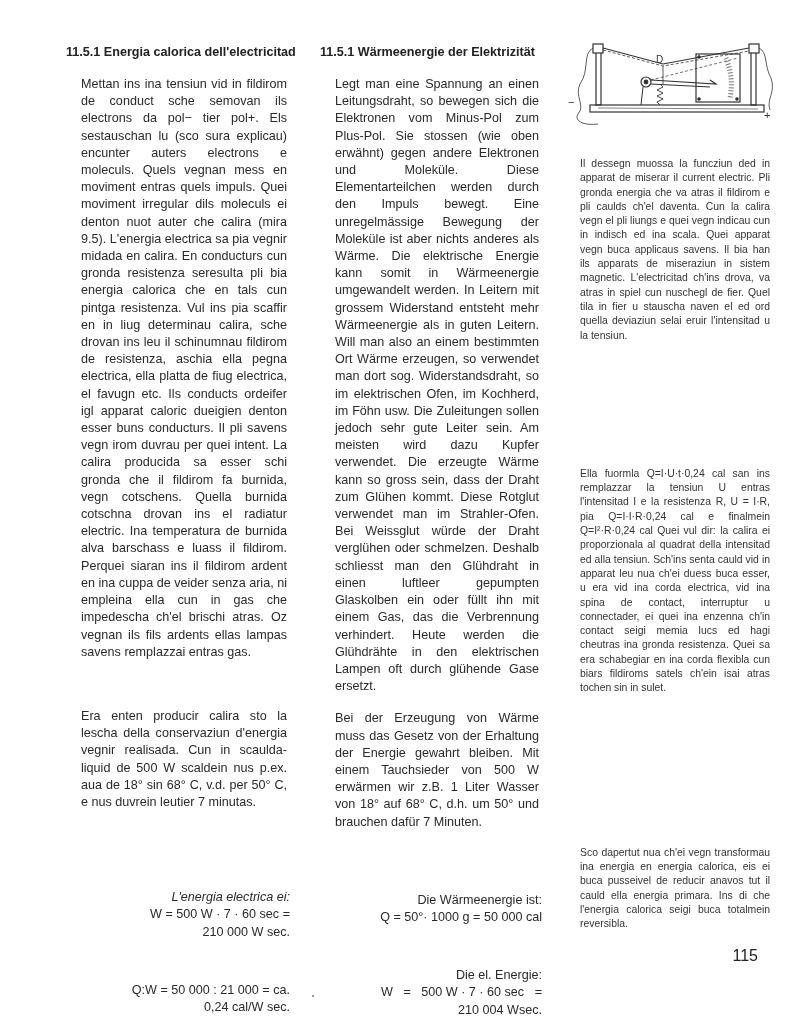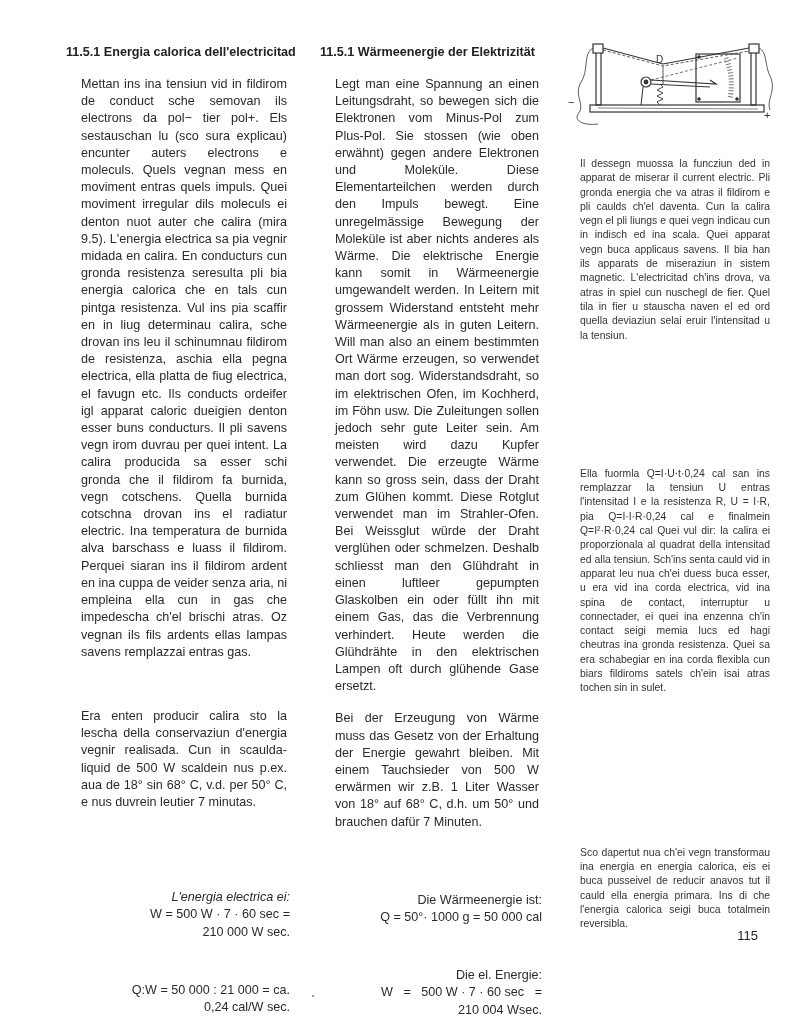--- a/index.html
+++ b/index.html
@@ -9,21 +9,21 @@
   #col1 { left: 66px; top: 44px; width: 236px; }
   #col2 { left: 320px; top: 44px; width: 234px; }
   #col3 { left: 568px; top: 40px; width: 214px; }
   h2 { font-size: 12.6px; font-weight: bold; line-height: 17px; margin: 0 0 10px 0; color: #222; }
   .p { font-size: 12.6px; line-height: 17.2px; margin: 15px; text-align: justify; }
   .p3 { font-size: 10.4px; line-height: 14.3px; margin: 12px; text-align: justify; color: #333; }
   .calc { font-size: 12.6px; line-height: 17.2px; margin: 12px; text-align: right; }
   .calc .lbl-i { font-style: italic; }
   .sp { height: 17px; }
   .line { display: block; }
-  .page-number { position: absolute; right: 42px; top: 928px; font-size: 13px; color: #222; }
+  .page-number { position: absolute; right: 42px; top: 947px; font-size: 16px; color: #222; }
   .dot { position: absolute; left: 312px; top: 995px; width: 2px; height: 2px; background: #999; }
   svg { display: block; }
 </style>
 </head>
 <body>
 
 <div id="col1" class="col">
   <h2>11.5.1  Energia calorica dell'electricitad</h2>
   <p class="p">Mettan ins ina tensiun vid in fildirom de conduct sche semovan ils electrons da pol− tier pol+. Els sestauschan lu (sco sura explicau) encunter auters electrons e moleculs. Quels vegnan mess en moviment entras quels impuls. Quei moviment irregular dils moleculs ei denton nuot auter che calira (mira 9.5). L'energia electrica sa pia vegnir midada en calira. En conducturs cun gronda resistenza seresulta pli bia energia calorica che en tals cun pintga resistenza. Vul ins pia scaffir en in liug determinau calira, sche drovan ins leu il schinumnau fildirom de resistenza, aschia ella pegna electrica, ella platta de fiug electrica, el favugn etc. Ils conducts ordeifer igl apparat caloric dueigien denton esser buns conducturs. Il pli savens vegn irom duvrau per quei intent. La calira producida sa esser schi gronda che il fildirom fa burnida, vegn cotschens. Quella burnida cotschna drovan ins el radiatur electric. Ina temperatura de burnida alva barschass e luass il fildirom. Perquei siaran ins il fildirom ardent en ina cuppa de veider senza aria, ni empleina ella cun in gas che impedescha ch'el brischi atras. Oz vegnan ils fils ardents ellas lampas savens remplazzai entras gas.</p>
   <div class="sp"></div>

